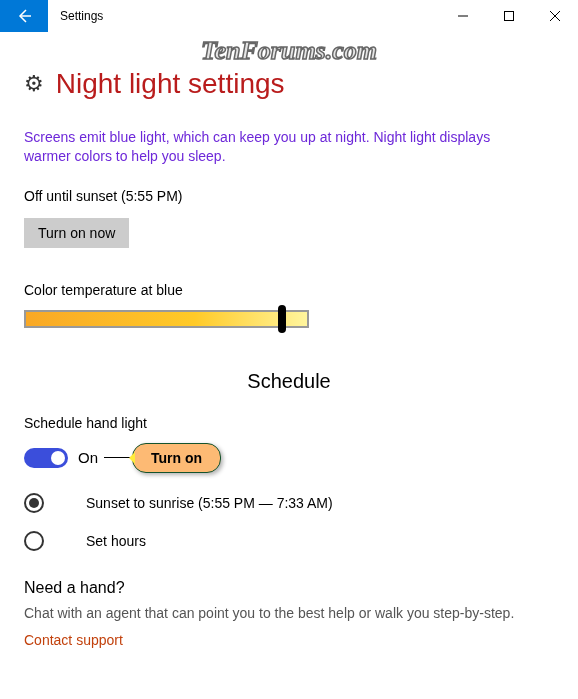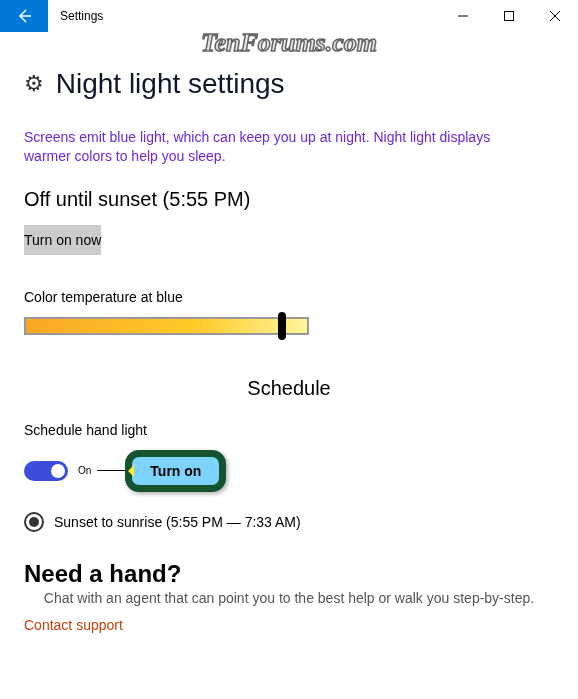--- a/index.html
+++ b/index.html
@@ -43,21 +43,21 @@
       width: 46px;
       height: 32px;
       display: flex;
       align-items: center;
       justify-content: center;
       color: #000;
       font-size: 10px;
     }
     .watermark {
       position: absolute;
-      top: 28px;
+      top: 36px;
       left: 50%;
       transform: translateX(-50%);
       font-size: 26px;
       font-weight: bold;
       font-style: italic;
       color: #e5e5e5;
       -webkit-text-stroke: 1.5px #666;
       z-index: 5;
       font-family: Georgia, serif;
       white-space: nowrap;
@@ -73,36 +73,36 @@
       margin-bottom: 28px;
     }
     .gear {
       font-size: 22px;
       margin-right: 12px;
       color: #333;
     }
     .page-title {
       font-size: 28px;
       font-weight: 300;
-      color: #0f172a;
+      color: #b91c1c;
     }
     .desc {
       font-size: 14px;
       line-height: 1.35;
       color: #6d28d9;
       margin-bottom: 22px;
       max-width: 490px;
     }
     .status-line {
-      font-size: 20px;
+      font-size: 14px;
       margin-bottom: 14px;
     }
     .btn {
       display: inline-block;
-      padding: 7px 0;
+      padding: 7px 14px;
       background: #ccc;
       border: none;
       font-size: 14px;
       cursor: pointer;
       font-family: inherit;
     }
     .section-gap { height: 34px; }
     .field-label {
       font-size: 14px;
       margin-bottom: 12px;
@@ -146,35 +146,35 @@
     .toggle-knob {
       position: absolute;
       right: 3px;
       top: 3px;
       width: 14px;
       height: 14px;
       background: #fff;
       border-radius: 50%;
     }
     .toggle-label {
-      font-size: 10px;
+      font-size: 15px;
     }
     .callout-wrap {
       display: inline-flex;
       align-items: center;
       margin-left: 6px;
     }
     .callout-line {
       width: 28px;
       height: 1px;
       background: #000;
     }
     .callout {
-      background: #7dd3fc;
-      border: 7px solid #14532d;
+      background: #fdba74;
+      border: 1px solid #14532d;
       border-radius: 14px;
       padding: 6px 18px;
       font-size: 14px;
       font-weight: bold;
       position: relative;
       box-shadow: 2px 2px 4px rgba(0,0,0,0.3);
     }
     .callout:before {
       content: "";
       position: absolute;
@@ -182,49 +182,49 @@
       top: 50%;
       transform: translateY(-50%);
       border: 6px solid transparent;
       border-right-color: #ffeb3b;
     }
     .radio-row {
       display: flex;
       align-items: center;
       margin-bottom: 18px;
       font-size: 14px;
+      gap: 32px;
     }
     .radio {
       width: 20px;
       height: 20px;
       border: 2px solid #333;
       border-radius: 50%;
       margin-right: 10px;
       display: flex;
       align-items: center;
       justify-content: center;
     }
     .radio.checked:after {
       content: "";
       width: 10px;
       height: 10px;
       background: #333;
       border-radius: 50%;
     }
     .help-heading {
-      font-size: 24px;
-      font-weight: 700;
+      font-size: 16px;
+      font-weight: 400;
       margin-top: 28px;
-      margin-bottom: 2px;
+      margin-bottom: 8px;
     }
     .help-text {
       font-size: 14px;
       color: #555;
       margin-bottom: 10px;
-      text-align: center;
     }
     .link {
       font-size: 14px;
       color: #c2410c;
       cursor: pointer;
     }
   </style>
 </head>
 <body>
 
@@ -291,18 +291,22 @@
       <div class="callout-line"></div>
       <div class="callout">Turn on</div>
     </div>
   </div>
 
   <div class="radio-row">
     <div class="radio checked"></div>
     <span>Sunset to sunrise (5:55 PM — 7:33 AM)</span>
   </div>
 
+  <div class="radio-row">
+    <div class="radio"></div>
+    <span>Set hours</span>
+  </div>
 
   <h2 class="help-heading">Need a hand?</h2>
   <p class="help-text">Chat with an agent that can point you to the best help or walk you step-by-step.</p>
   <span class="link">Contact support</span>
 
 </div>
 
 </body></html>

